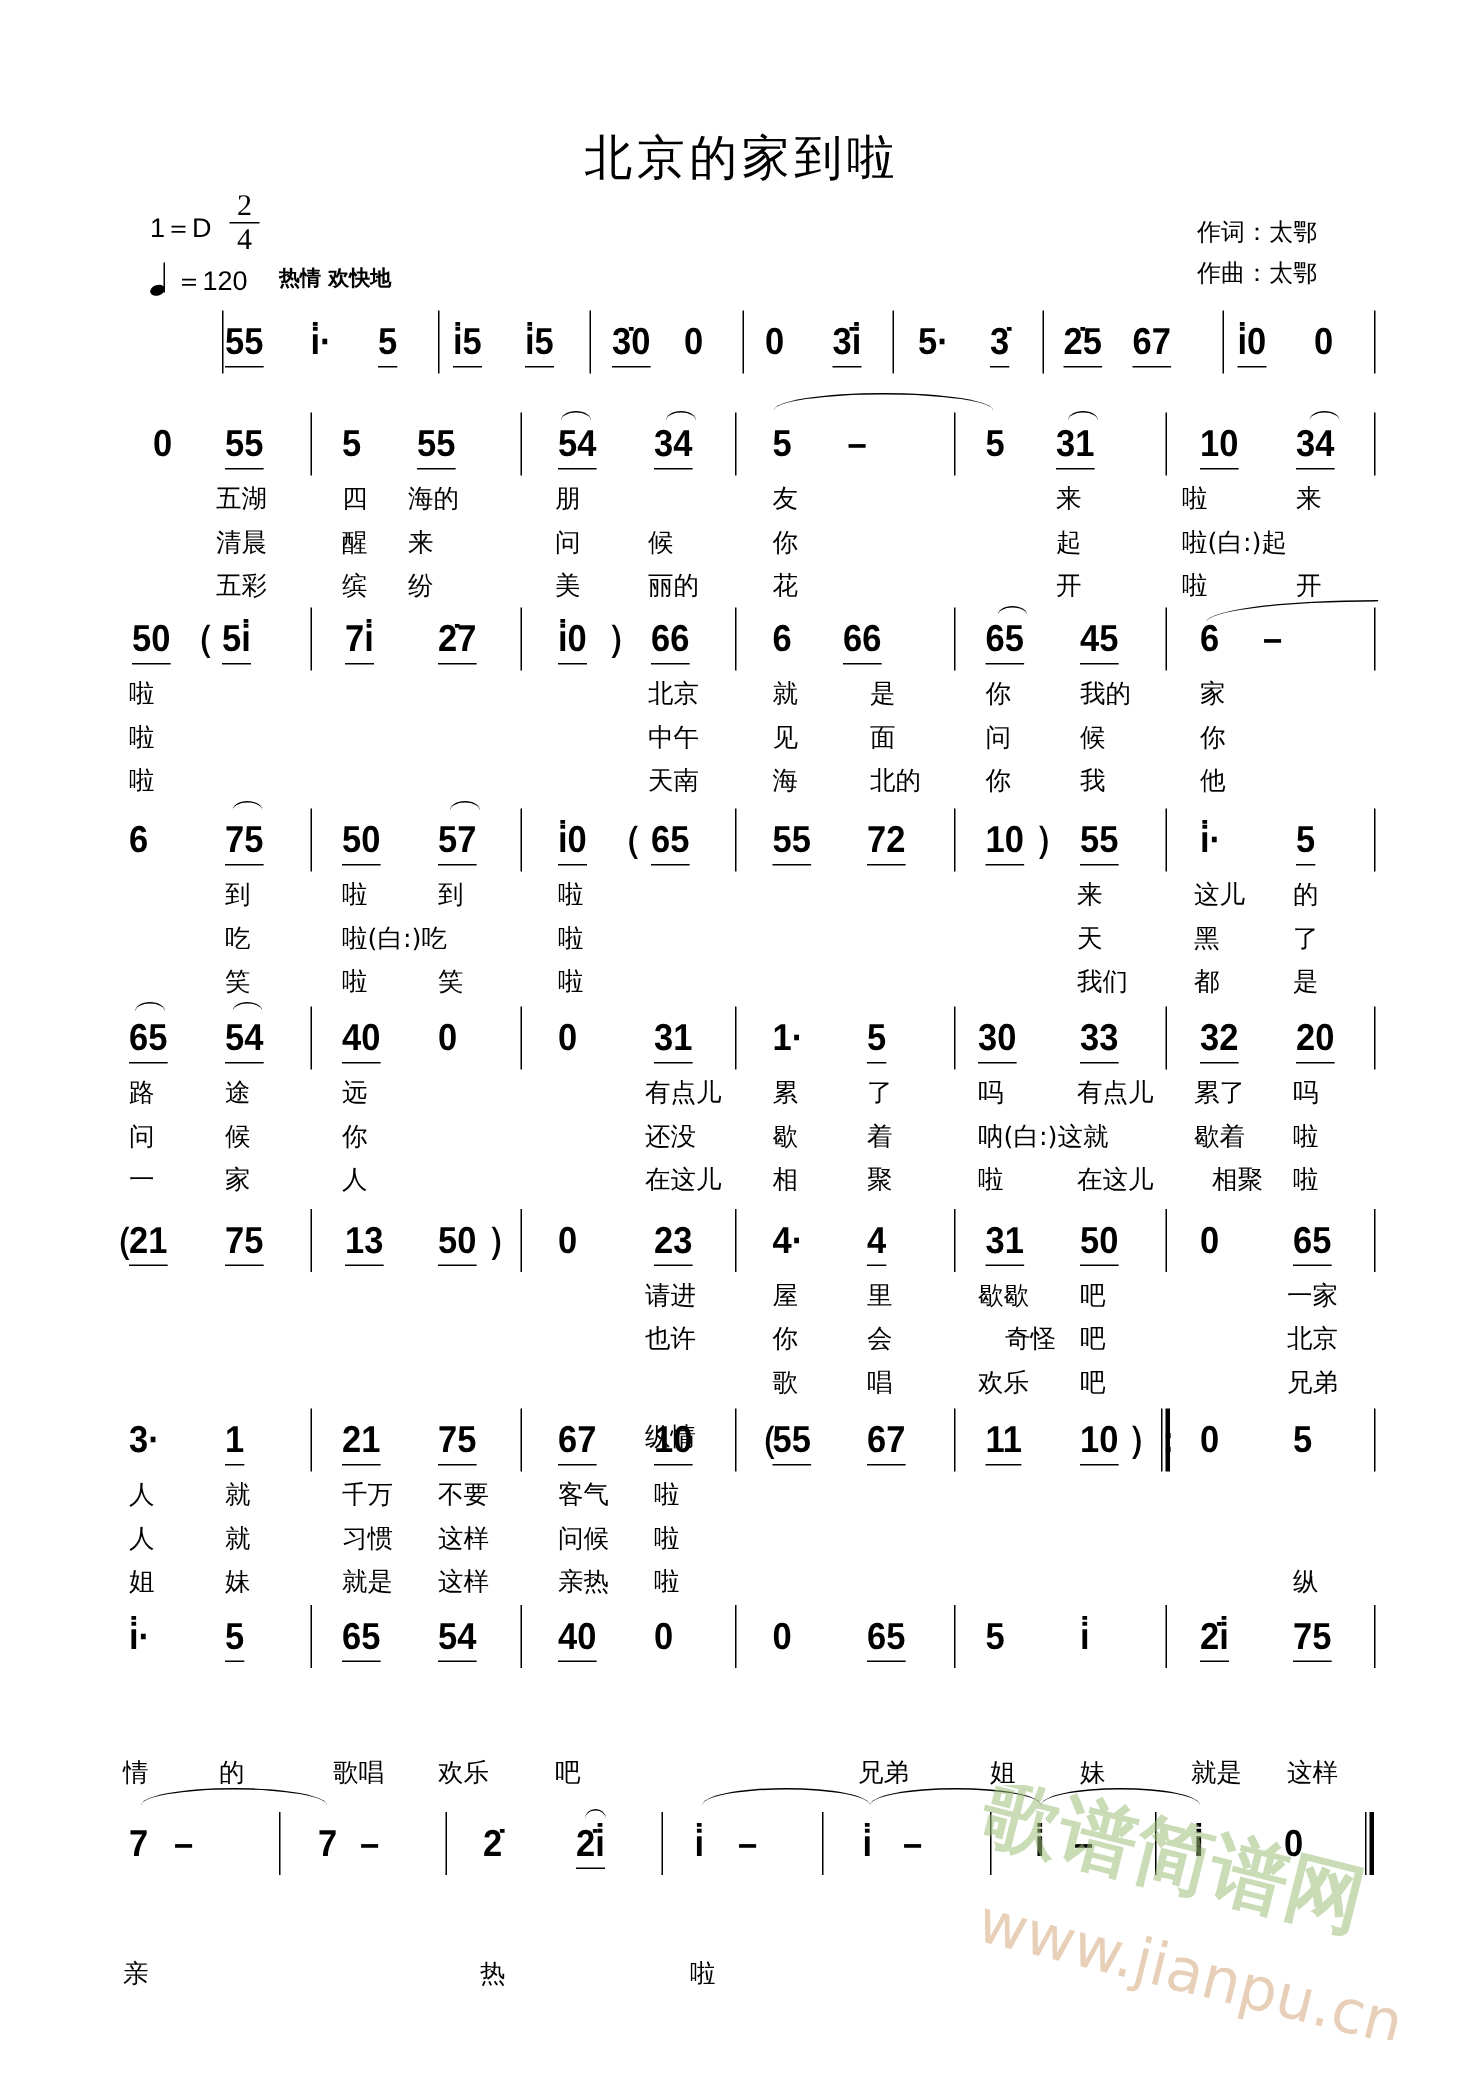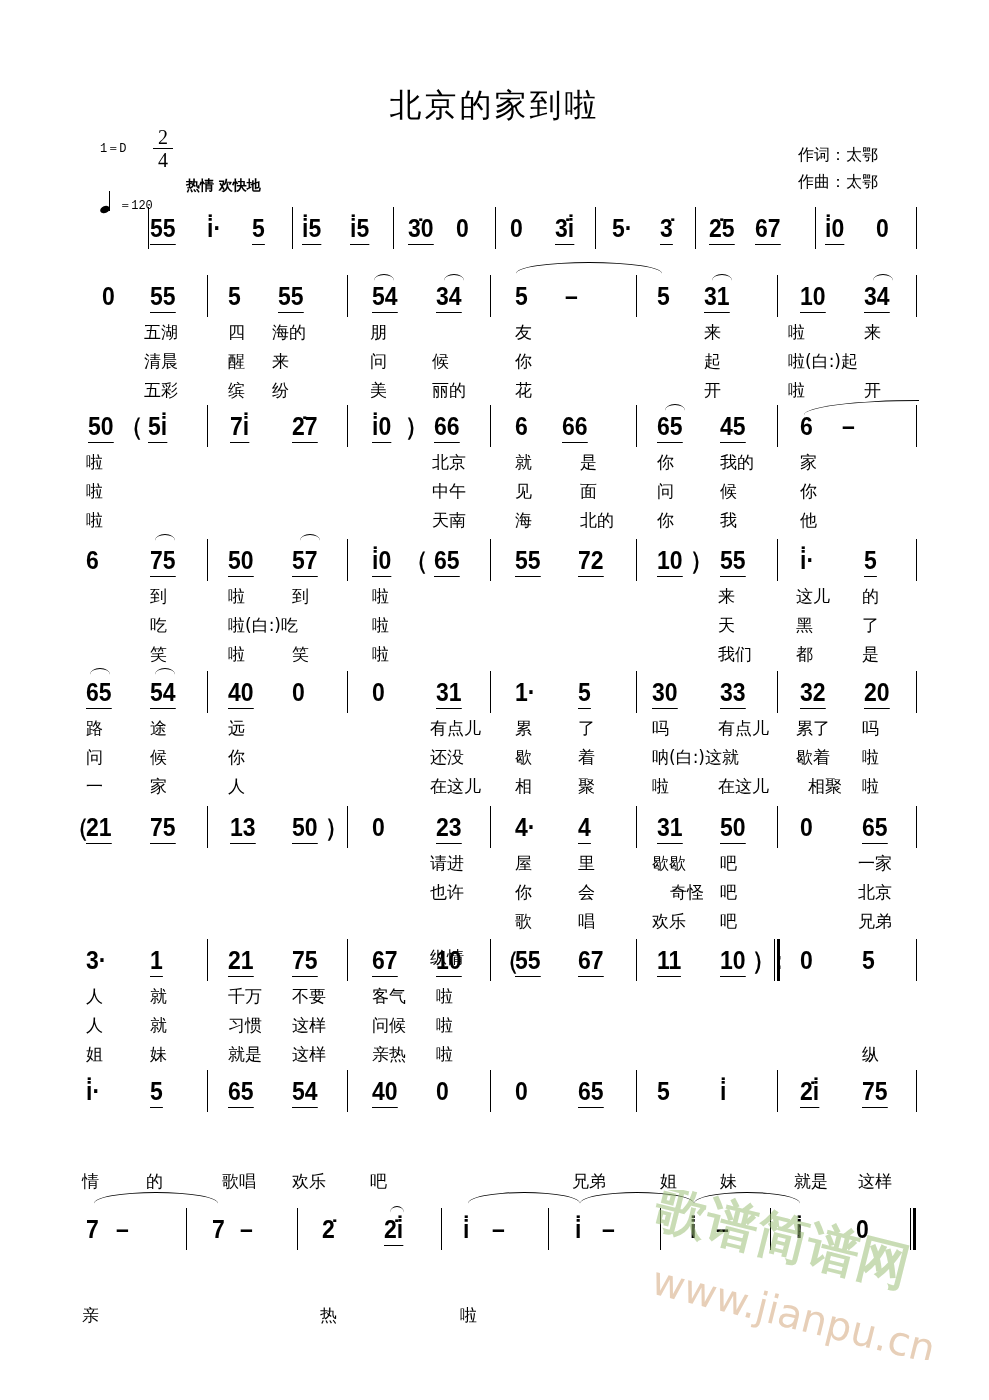--- a/index.html
+++ b/index.html
@@ -1,22 +1,22 @@
 <!DOCTYPE html>
 <html><head>
 <meta charset="utf-8">
 <style>
   html, body { margin:0; padding:0; background:#ffffff; }
   body { width:989px; height:1400px; position:relative; overflow:hidden; font-family:"DejaVu Serif", serif; color:#000; }
   .title { position:absolute; left:0; width:989px; top:84px; text-align:center; font-family:"DejaVu Serif", serif; font-size:32px; letter-spacing:3px; }
-  .meta { position:absolute; font-family:Liberation Mono, monospace; font-size:12px; }
+  .meta { position:absolute; font-family:Liberation Sans, sans-serif; font-size:18px; }
   .key { left:100px; top:140px; }
   .ts { position:absolute; left:153px; top:127px; width:20px; text-align:center; font-family:"Liberation Serif", serif; font-size:20px; line-height:20px; }
   .ts .bar { border-top:1px solid #000; margin:1px 0; }
-  .tempo { left:100px; top:175px;margin-top:16px; }
+  .tempo { left:100px; top:175px; }
   .qnote { display:inline-block; position:relative; width:12px; height:22px; vertical-align:-4px; }
   .qnote .stem { position:absolute; right:2px; top:0; width:1.5px; height:20px; background:#000; }
   .qnote .head { position:absolute; left:0; bottom:0; width:10px; height:7px; border-radius:50%; background:#000; transform:rotate(-20deg); }
   .expr { position:absolute; left:186px; top:177px; font-family:"DejaVu Sans", sans-serif; font-weight:bold; font-size:14px; }
   .credit { position:absolute; left:798px; font-family:"DejaVu Sans", sans-serif; font-size:16px; }
   .n { position:absolute; font-family:"Liberation Sans", sans-serif; font-weight:bold; font-size:25px; line-height:30px; white-space:nowrap; transform:scaleX(0.92); transform-origin:left; }
   .n.u { border-bottom:1.5px solid #000; padding-bottom:1px; }
   .bl { position:absolute; width:1px; height:42px; background:#000; }
   .bl.dbl { width:5px; border-left:1px solid #000; background:none; }
   .bl.dbl::after { content:""; position:absolute; right:0; top:0; width:3px; height:100%; background:#000; }

